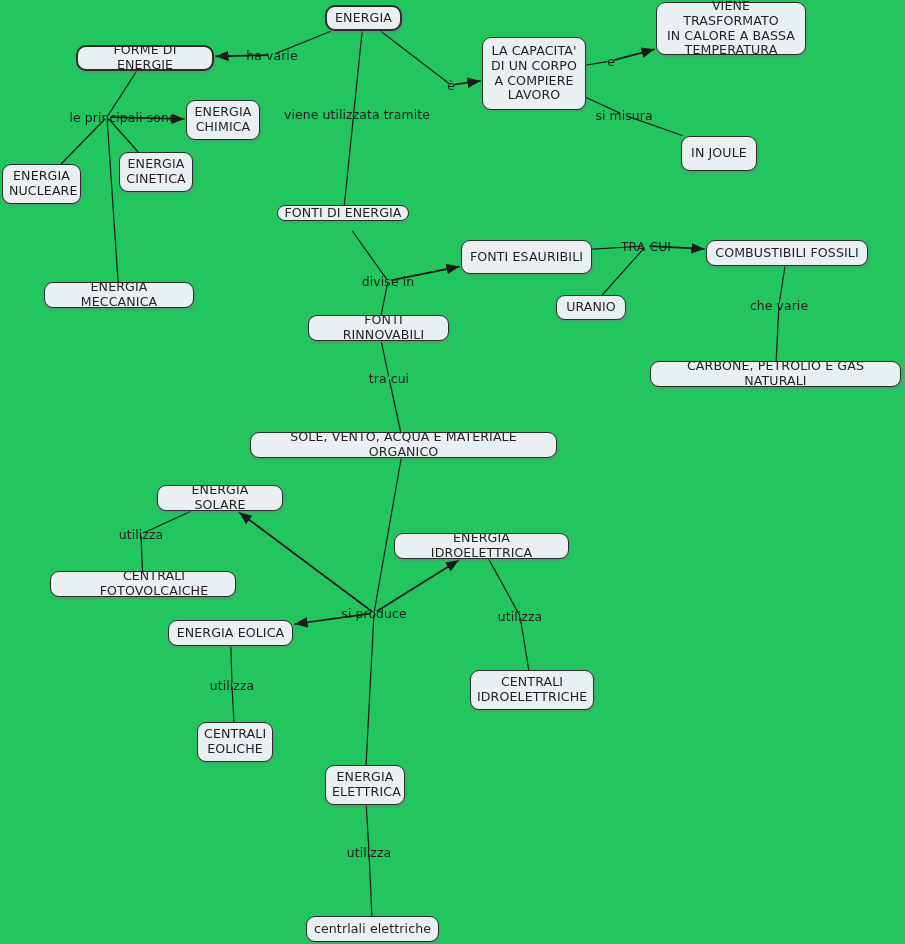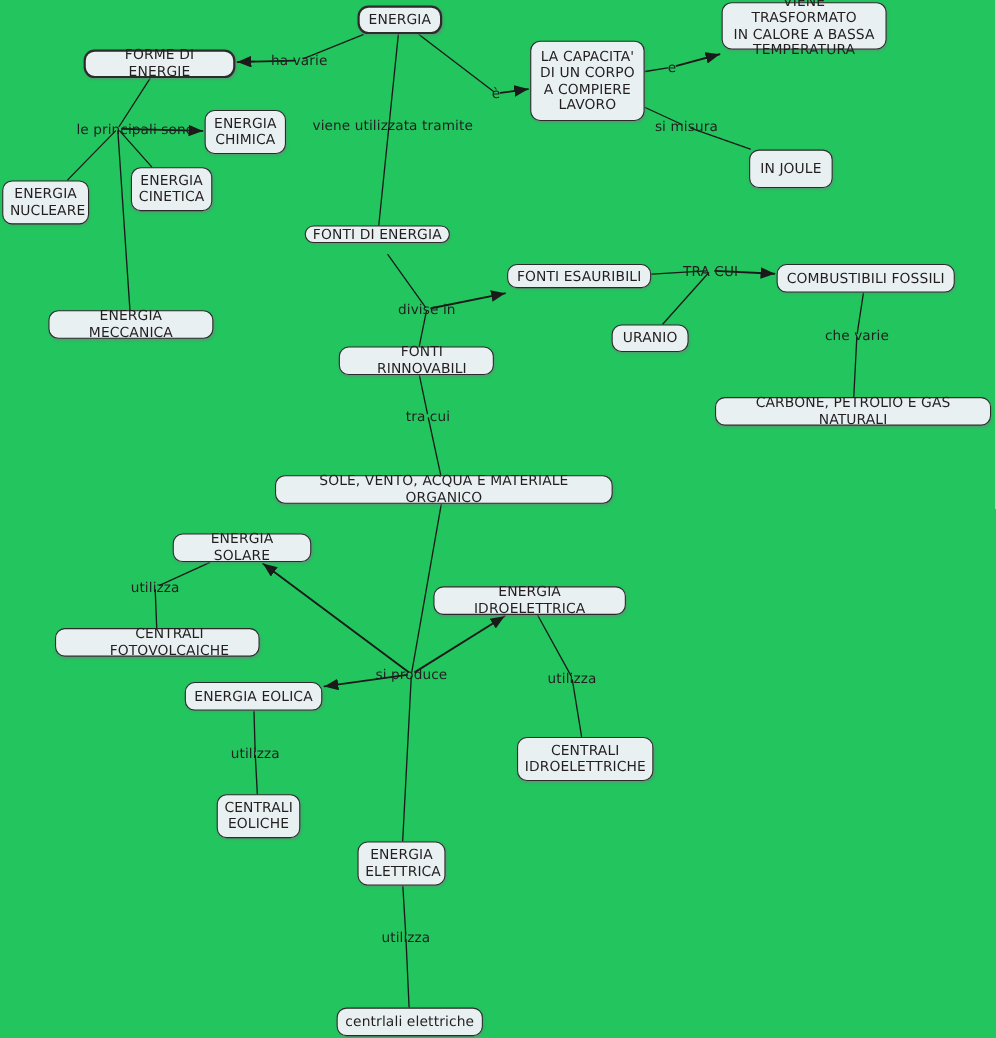--- a/index.html
+++ b/index.html
@@ -130,30 +130,30 @@
       </div>
       <div class="node" style="left: 119px; top: 152px; width: 74px; height: 40px;">
         <span>ENERGIA<br>CINETICA</span>
       </div>
       <div class="node" style="left: 44px; top: 282px; width: 150px; height: 26px;">
         <span>ENERGIA MECCANICA</span>
       </div>
       <div class="node" style="left: 482px; top: 37px; width: 104px; height: 73px;">
         <span>LA CAPACITA'<br>DI UN CORPO<br>A COMPIERE<br>LAVORO</span>
       </div>
-      <div class="node" style="left: 656px; top: 2px; width: 150px; height: 43px;">
+      <div class="node" style="left: 656px; top: 2px; width: 150px; height: 53px;">
         <span>VIENE TRASFORMATO<br>IN CALORE A BASSA<br>TEMPERATURA</span>
       </div>
       <div class="node" style="left: 681px; top: 136px; width: 76px; height: 35px;">
         <span>IN JOULE</span>
       </div>
       <div class="node" style="left: 277px; top: 205px; width: 132px; height: 16px;">
         <span>FONTI DI ENERGIA</span>
       </div>
-      <div class="node" style="left: 461px; top: 240px; width: 131px; height: 22px;">
+      <div class="node" style="left: 461px; top: 240px; width: 131px; height: 34px;">
         <span>FONTI ESAURIBILI</span>
       </div>
       <div class="node" style="left: 556px; top: 295px; width: 70px; height: 25px;">
         <span>URANIO</span>
       </div>
       <div class="node" style="left: 706px; top: 240px; width: 162px; height: 26px;">
         <span>COMBUSTIBILI FOSSILI</span>
       </div>
       <div class="node" style="left: 650px; top: 361px; width: 251px; height: 26px;">
         <span>CARBONE, PETROLIO E GAS NATURALI</span>

